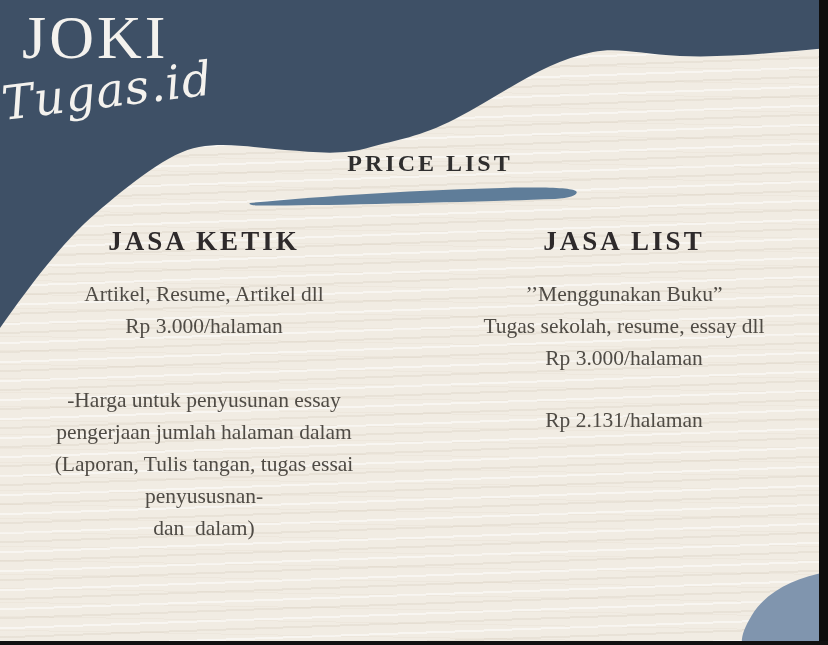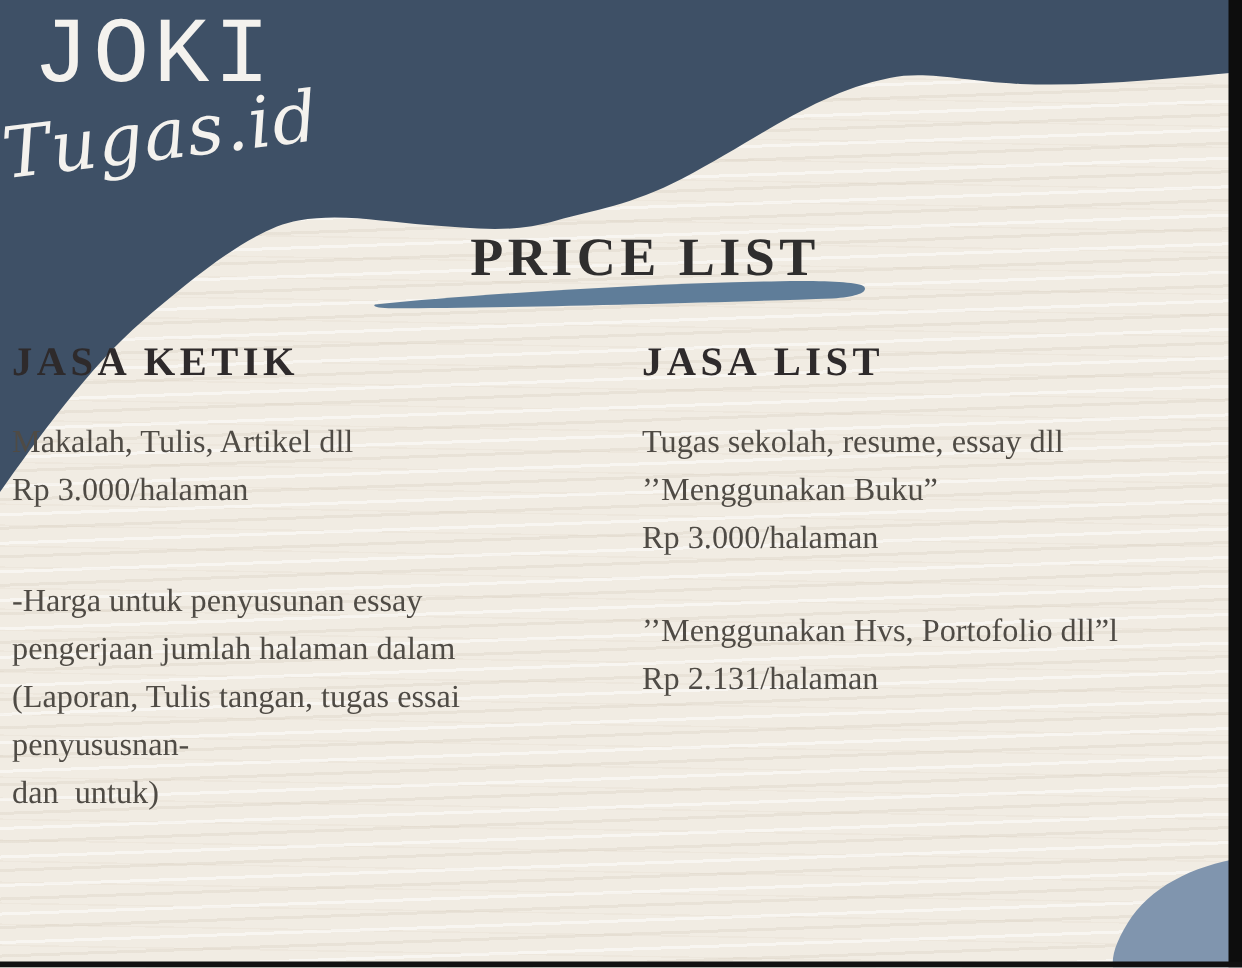--- a/index.html
+++ b/index.html
@@ -27,21 +27,21 @@
     left: 0; top: 0;
     width: 828px; height: 645px;
     pointer-events: none;
   }
 
   
   .brand-name {
     position: absolute;
     left: 22px; top: 2px;
     color: #f4f2ee;
-    font-family: Liberation Mono, monospace;
+    font-family: Liberation Serif, serif;
     font-size: 62px;
     font-weight: 400;
     letter-spacing: 3px;
   }
   .brand-subname {
     position: absolute;
     left: 2px; top: 76px;
     width: 220px;
     color: #f4f2ee;
     font-family: "DejaVu Serif", serif;
@@ -53,30 +53,31 @@
   }
 
   
   .price-title {
     position: absolute;
     left: 280px; top: 150px;
     width: 300px;
     text-align: center;
     color: #2f2e2e;
     font-family: "Liberation Serif", serif;
-    font-size: 36px;
+    font-size: 24px;
     font-weight: bold;
     letter-spacing: 3px;
   }
 
   
   .col {
     position: absolute;
     top: 224px;
     width: 392px;
+    text-align: center;
   }
   .col-left  { left: 8px; }
   .col-right { left: 428px; }
 
   .section-heading {
     color: #2e2a2b;
     font-family: "Liberation Serif", serif;
     font-size: 27px;
     font-weight: bold;
     letter-spacing: 3px;
@@ -141,38 +142,37 @@
              C 320 196 430 189 520 187.5
              C 550 187 572 188 576 191
              C 579 194.5 572 198 555 199
              C 468 202 330 205.5 262 205.5
              C 252 205.5 248 204.5 250 203 Z" fill="#5f7d99"></path>
   </svg>
 
   <div class="col col-left">
     <div class="section-heading">JASA KETIK</div>
     <div class="gap-sm"></div>
-    <div class="body-line">Makalah, Tulis, Artikel dll</div>
+    <div class="body-line">Artikel, Resume, Artikel dll</div>
     <div class="body-line">Rp 3.000/halaman</div>
     <div class="gap-lg"></div>
     <div style="height:8px"></div>
     <div class="body-line">-Harga untuk penyusunan essay</div>
     <div class="body-line">pengerjaan jumlah halaman dalam</div>
     <div class="body-line">(Laporan, Tulis tangan, tugas essai</div>
     <div class="body-line">penyususnan-</div>
-    <div class="body-line">dan  untuk)</div>
+    <div class="body-line">dan  dalam)</div>
   </div>
 
   <div class="col col-right">
     <div class="section-heading">JASA LIST</div>
     <div class="gap-sm"></div>
+    <div class="body-line">’’Menggunakan Buku”</div>
     <div class="body-line">Tugas sekolah, resume, essay dll</div>
-    <div class="body-line">’’Menggunakan Buku”</div>
     <div class="body-line">Rp 3.000/halaman</div>
     <div class="gap-md"></div>
-    <div class="body-line">’’Menggunakan Hvs, Portofolio dll”l</div>
     <div class="body-line">Rp 2.131/halaman</div>
   </div>
 
   <div class="edge-right"></div>
   <div class="edge-bottom"></div>
 
 </div>
 
 </body></html>

